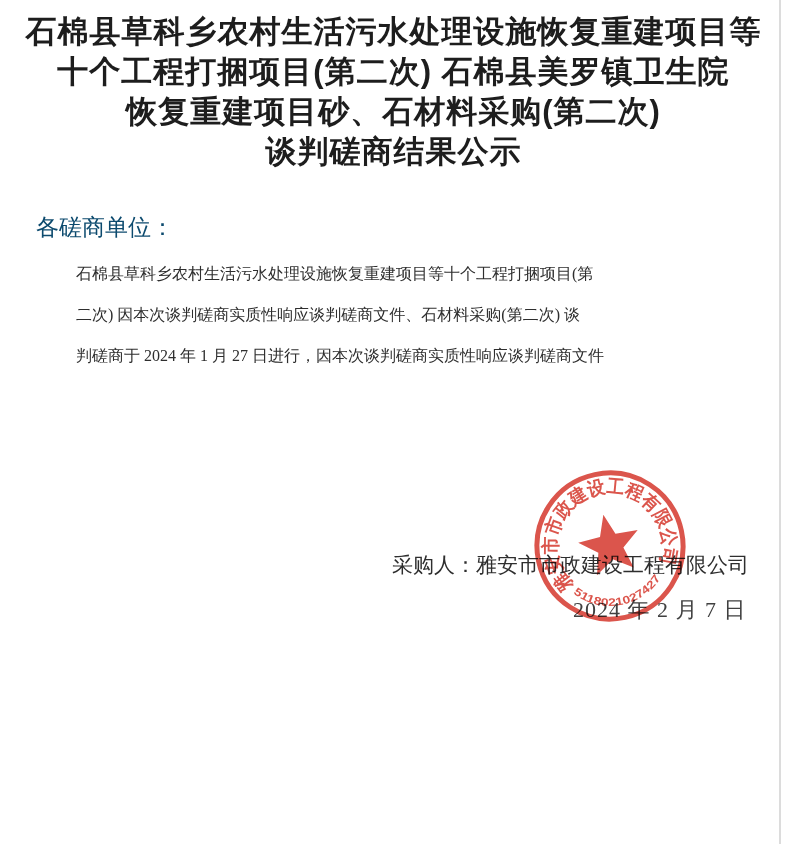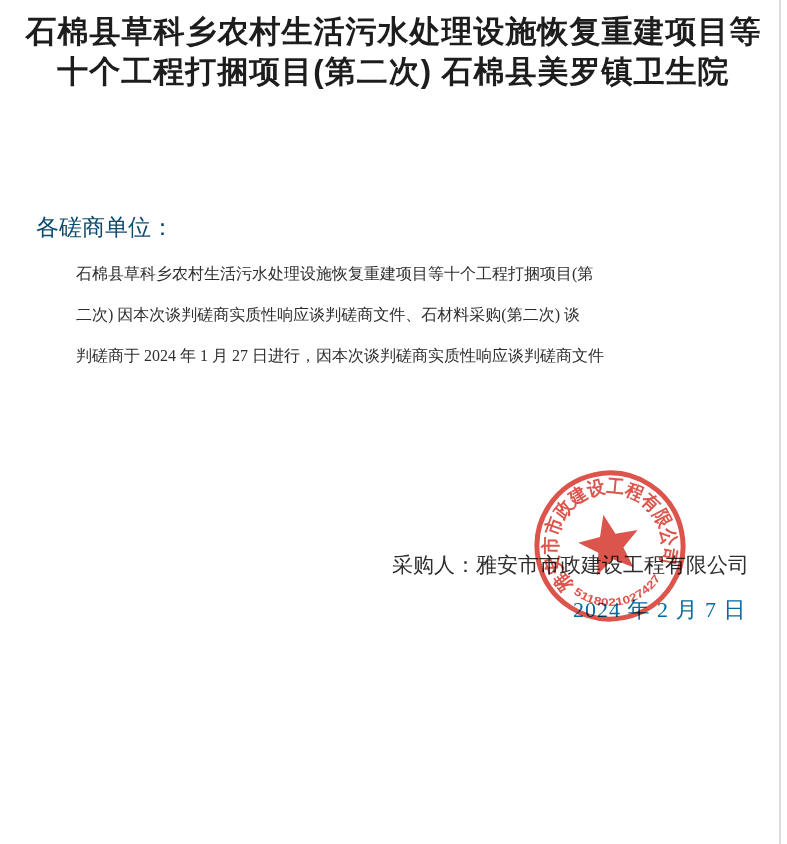--- a/index.html
+++ b/index.html
@@ -40,21 +40,21 @@
   .para-1 { top: 253px; }
   .para-2 { top: 423px; }
   .para-2 .line.first { padding-left: 40px; }
   .buyer-line {
     position: absolute; top: 551px; left: 392px;
     font-size: 21px; color: #2e2e2e;
     white-space: nowrap;
   }
   .date-line {
     position: absolute; top: 595px; left: 573px;
-    font-size: 22px; letter-spacing: 1px; color: #0369a1;
+    font-size: 22px; letter-spacing: 1px; color: #404040;
     white-space: nowrap;
   }
   .seal {
     position: absolute; left: 520px; top: 456px;
     width: 180px; height: 180px;
     transform: rotate(-12deg);
     opacity: 0.85;
     mix-blend-mode: multiply;
   }
   .seal-arc-text {
@@ -68,20 +68,22 @@
   }
 </style>
 </head>
 <body>
 
 <div class="page">
 
   <div class="title-block">
     <div class="title-line">石棉县草科乡农村生活污水处理设施恢复重建项目等</div>
     <div class="title-line">十个工程打捆项目(第二次) 石棉县美罗镇卫生院</div>
+    <div class="title-line">恢复重建项目砂、石材料采购(第二次)</div>
+    <div class="title-line">谈判磋商结果公示</div>
   </div>
 
   <div class="salutation">各磋商单位：</div>
 
   <div class="para para-1">
     <div class="line">石棉县草科乡农村生活污水处理设施恢复重建项目等十个工程打捆项目(第</div>
     <div class="line">二次) 因本次谈判磋商实质性响应谈判磋商文件、石材料采购(第二次) 谈</div>
     <div class="line">判磋商于 2024 年 1 月 27 日进行，因本次谈判磋商实质性响应谈判磋商文件</div>
   </div>
 

